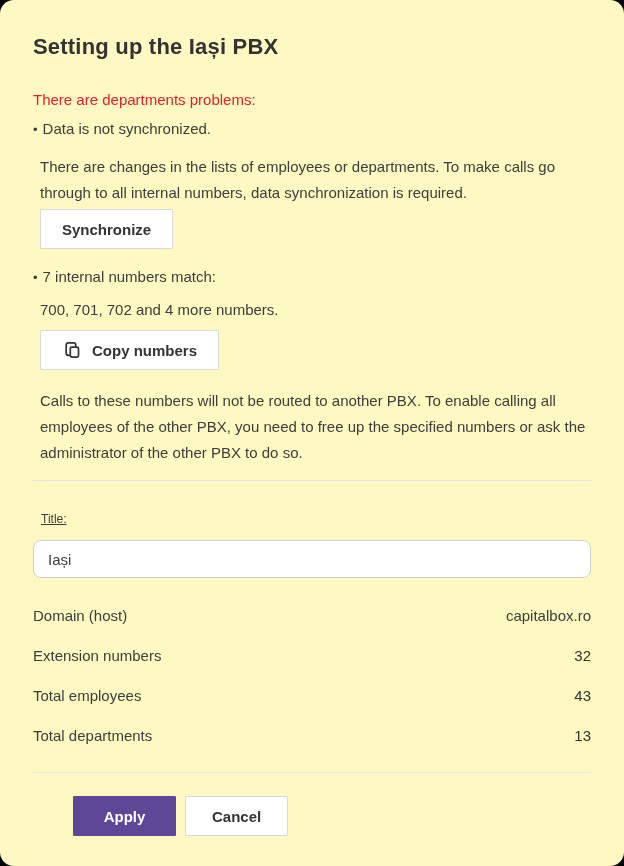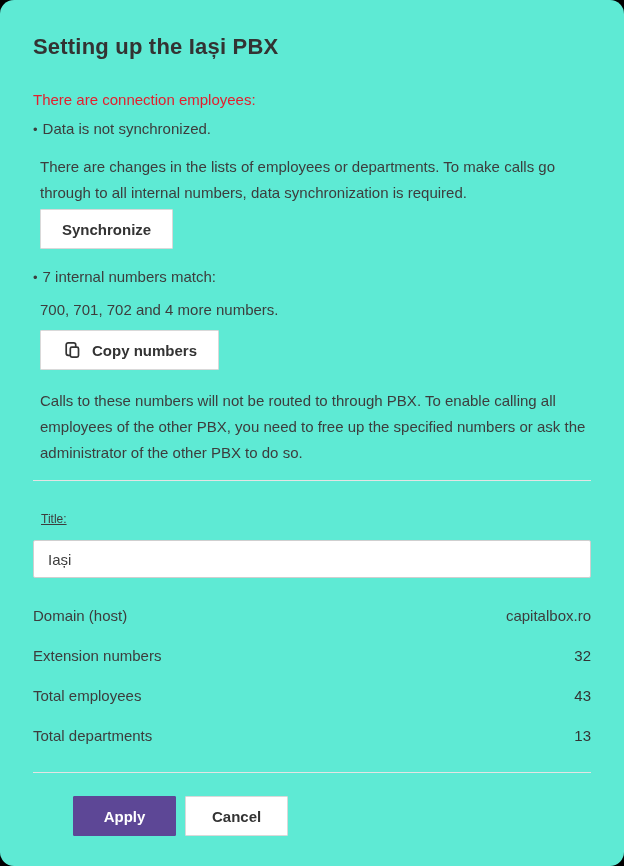--- a/index.html
+++ b/index.html
@@ -5,21 +5,21 @@
   html, body {
     margin: 0;
     padding: 0;
     background: #000;
     font-family: "Liberation Sans", sans-serif;
   }
   .card {
     position: relative;
     width: 624px;
     height: 866px;
-    background: #5eead4;
+    background: #fef9c3;
     border-radius: 14px;
     overflow: hidden;
     box-sizing: border-box;
     padding: 0 33px;
     color: #3d3d3d;
   }
   .page-title {
     margin: 34px 0 0 0;
     font-size: 22px;
     line-height: 26px;
@@ -92,21 +92,21 @@
     line-height: 16px;
     color: #3d3d3d;
     text-decoration: underline;
   }
   .text-input {
     margin-top: 13px;
     width: 100%;
     height: 38px;
     box-sizing: border-box;
     border: 1px solid #cfcfcf;
-    border-radius: 2px;
+    border-radius: 8px;
     padding: 11px 14px;
     font-family: "Liberation Sans", sans-serif;
     font-size: 15px;
     color: #3d3d3d;
     outline: none;
   }
   .details { margin-top: 30px; }
   .detail-row {
     display: flex;
     font-size: 15px;
@@ -141,21 +141,21 @@
     margin-left: 9px;
   }
 </style>
 </head>
 <body>
 
 <div class="card">
 
   <h1 class="page-title">Setting up the Iași PBX</h1>
 
-  <div class="error-heading">There are connection employees:</div>
+  <div class="error-heading">There are departments problems:</div>
 
   <div class="bullet-line bullet-data">
     <span class="dot">•</span>
     <span>Data is not synchronized.</span>
   </div>
 
   <p class="para">There are changes in the lists of employees or departments. To make calls go through to all internal numbers, data synchronization is required.</p>
 
   <div class="btn-row-sync">
     <button class="btn">Synchronize</button>
@@ -173,21 +173,21 @@
       <span class="icon-copy">
         <svg width="20" height="20" viewBox="0 0 20 20" aria-hidden="true">
           <rect x="4.2" y="2.8" width="9.5" height="12.5" rx="2" fill="none" stroke="#333333" stroke-width="1.7"></rect>
           <rect x="8.3" y="7.2" width="8.2" height="10" rx="1.6" fill="#ffffff" stroke="#333333" stroke-width="1.7"></rect>
         </svg>
       </span>
       <span>Copy numbers</span>
     </button>
   </div>
 
-  <p class="para note-para">Calls to these numbers will not be routed to through PBX. To enable calling all employees of the other PBX, you need to free up the specified numbers or ask the administrator of the other PBX to do so.</p>
+  <p class="para note-para">Calls to these numbers will not be routed to another PBX. To enable calling all employees of the other PBX, you need to free up the specified numbers or ask the administrator of the other PBX to do so.</p>
 
   <hr class="divider">
 
   <div class="field-label">Title:</div>
 
   <input class="text-input" type="text" value="Iași" style="">
 
   <div class="details">
     <div class="detail-row">
       <span class="detail-label">Domain (host)</span>

